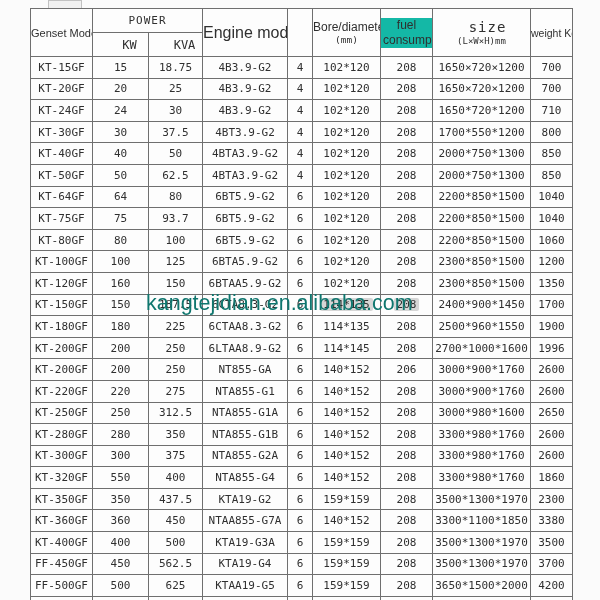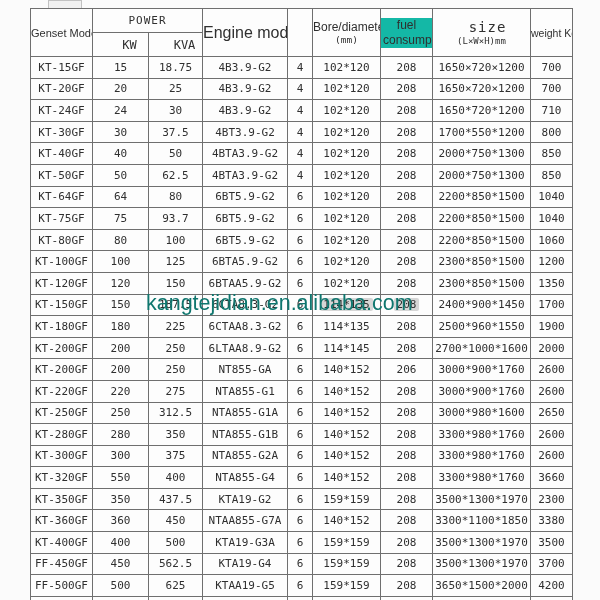--- a/index.html
+++ b/index.html
@@ -200,21 +200,21 @@
           <td>125</td>
           <td>6BTA5.9-G2</td>
           <td>6</td>
           <td>102*120</td>
           <td>208</td>
           <td>2300*850*1500</td>
           <td>1200</td>
         </tr>
         <tr>
           <td>KT-120GF</td>
-          <td>120</td>
+          <td>160</td>
           <td>150</td>
           <td>6BTAA5.9-G2</td>
           <td>6</td>
           <td>102*120</td>
           <td>208</td>
           <td>2300*850*1500</td>
           <td>1350</td>
         </tr>
         <tr class="wm-row">
           <td>KT-150GF</td>
@@ -240,21 +240,21 @@
         </tr>
         <tr>
           <td>KT-200GF</td>
           <td>200</td>
           <td>250</td>
           <td>6LTAA8.9-G2</td>
           <td>6</td>
           <td>114*145</td>
           <td>208</td>
           <td>2700*1000*1600</td>
-          <td>2000</td>
+          <td>1996</td>
         </tr>
         <tr>
           <td>KT-200GF</td>
           <td>200</td>
           <td>250</td>
           <td>NT855-GA</td>
           <td>6</td>
           <td>140*152</td>
           <td>206</td>
           <td>3000*900*1760</td>
@@ -306,21 +306,21 @@
         </tr>
         <tr>
           <td>KT-320GF</td>
           <td>550</td>
           <td>400</td>
           <td>NTA855-G4</td>
           <td>6</td>
           <td>140*152</td>
           <td>208</td>
           <td>3300*980*1760</td>
-          <td>3660</td>
+          <td>1860</td>
         </tr>
         <tr>
           <td>KT-350GF</td>
           <td>350</td>
           <td>437.5</td>
           <td>KTA19-G2</td>
           <td>6</td>
           <td>159*159</td>
           <td>208</td>
           <td>3500*1300*1970</td>

